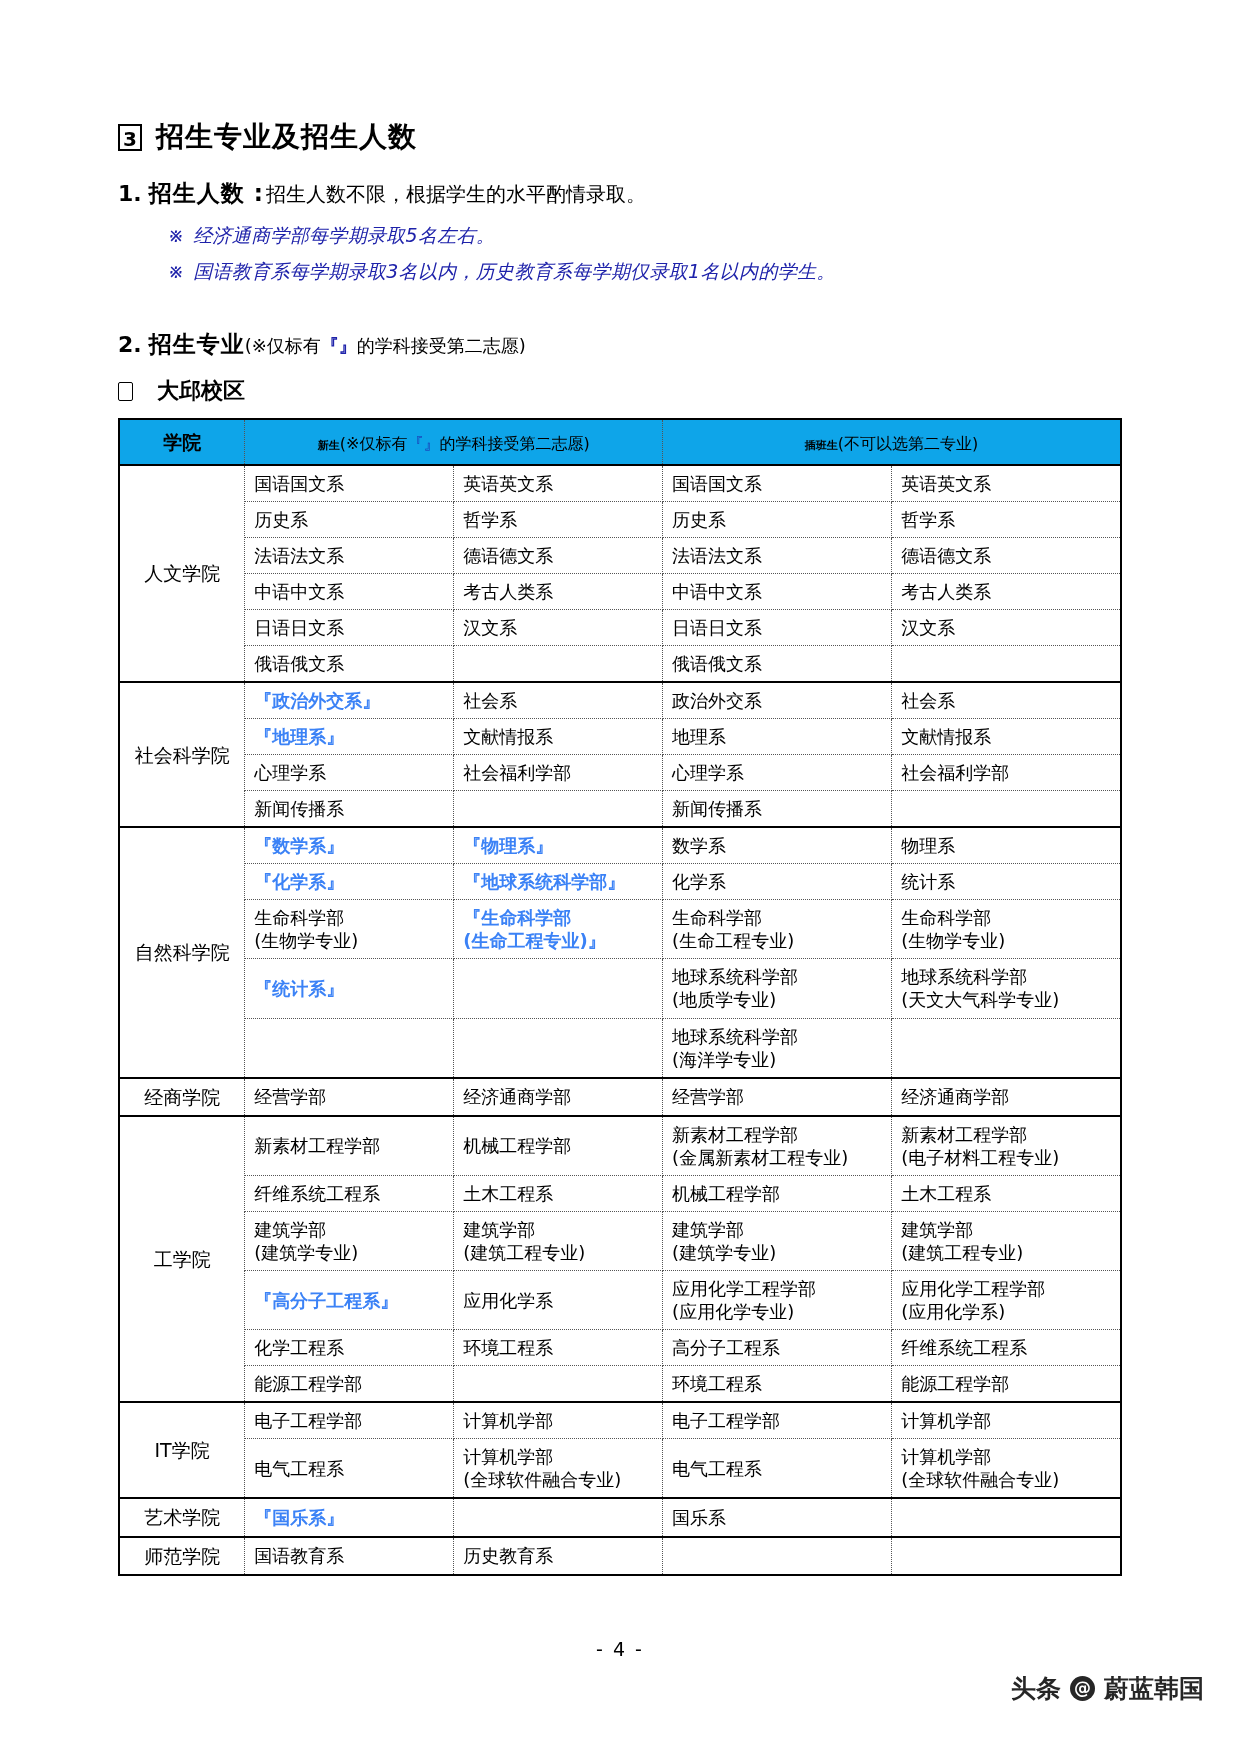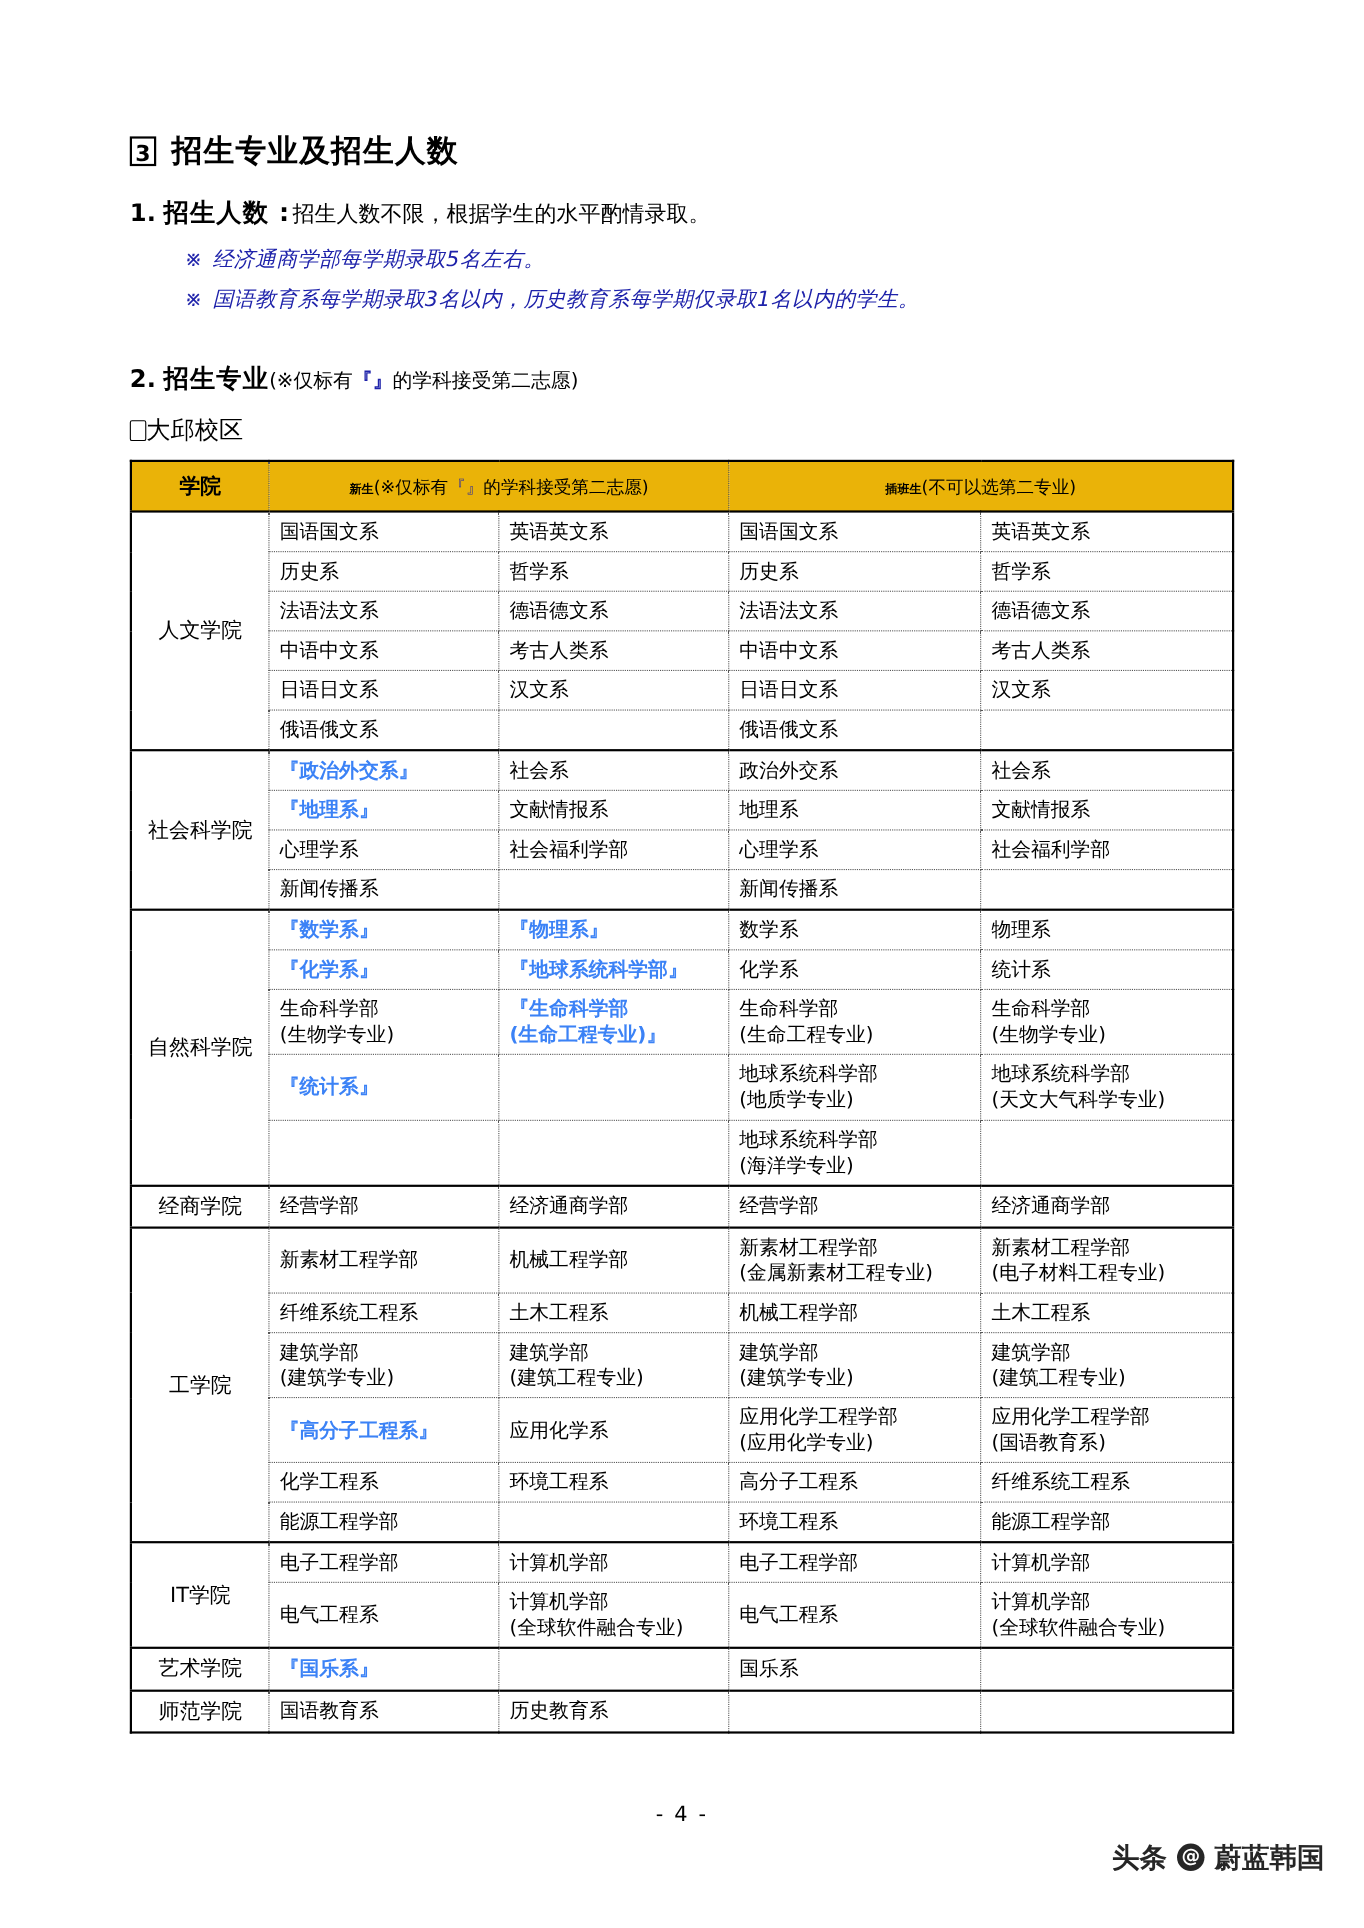--- a/index.html
+++ b/index.html
@@ -87,21 +87,22 @@
     font-size: 21px;
   }
   .subnote { font-size: 18px; }
   .br-blue { color: #1e22aa; font-weight: bold; }
 
   .campus-line {
     margin: 0 0 12px 0;
     font-size: 22px;
     display: flex;
     align-items: center;
-    gap: 0;
+    gap: 24px;
+    font-weight: bold;
   }
   .checkbox {
     display: inline-block;
     width: 15px;
     height: 19px;
     border: 1.6px solid #000;
     border-radius: 2px;
     box-sizing: border-box;
   }
 
@@ -116,21 +117,21 @@
   table.majors td, table.majors th {
     border: 1px dotted #555;
     padding: 6px 9px;
     vertical-align: middle;
     line-height: 1.28;
     font-weight: normal;
     text-align: left;
     word-break: keep-all;
   }
   table.majors thead th {
-    background: #eab308;
+    background: #0ea5e9;
     text-align: center;
     font-size: 19px;
     font-weight: bold;
     border-bottom: 2.5px solid #000;
     padding: 7px 4px;
     height: 30px;
   }
   thead th .small { font-size: 16px; font-weight: normal; }
   thead th .small-b { font-size: 11px; font-weight: bold; }
 
@@ -353,21 +354,21 @@
         <tr>
           <td class="colB"><span class="">建筑学部</span><span class="sub ">(建筑学专业)</span></td>
           <td class="colC"><span class="">建筑学部</span><span class="sub ">(建筑工程专业)</span></td>
           <td class="colD"><span class="">建筑学部</span><span class="sub ">(建筑学专业)</span></td>
           <td class="colE"><span class="">建筑学部</span><span class="sub ">(建筑工程专业)</span></td>
         </tr>
         <tr>
           <td class="colB"><span class="blue">『高分子工程系』</span></td>
           <td class="colC"><span class="">应用化学系</span></td>
           <td class="colD"><span class="">应用化学工程学部</span><span class="sub ">(应用化学专业)</span></td>
-          <td class="colE"><span class="">应用化学工程学部</span><span class="sub ">(国语教育系)</span></td>
+          <td class="colE"><span class="">应用化学工程学部</span><span class="sub ">(应用化学系)</span></td>
         </tr>
         <tr>
           <td class="colB"><span class="">化学工程系</span></td>
           <td class="colC"><span class="">环境工程系</span></td>
           <td class="colD"><span class="">高分子工程系</span></td>
           <td class="colE"><span class="">纤维系统工程系</span></td>
         </tr>
         <tr>
           <td class="colB"><span class="">能源工程学部</span></td>
           <td class="colC"></td>

